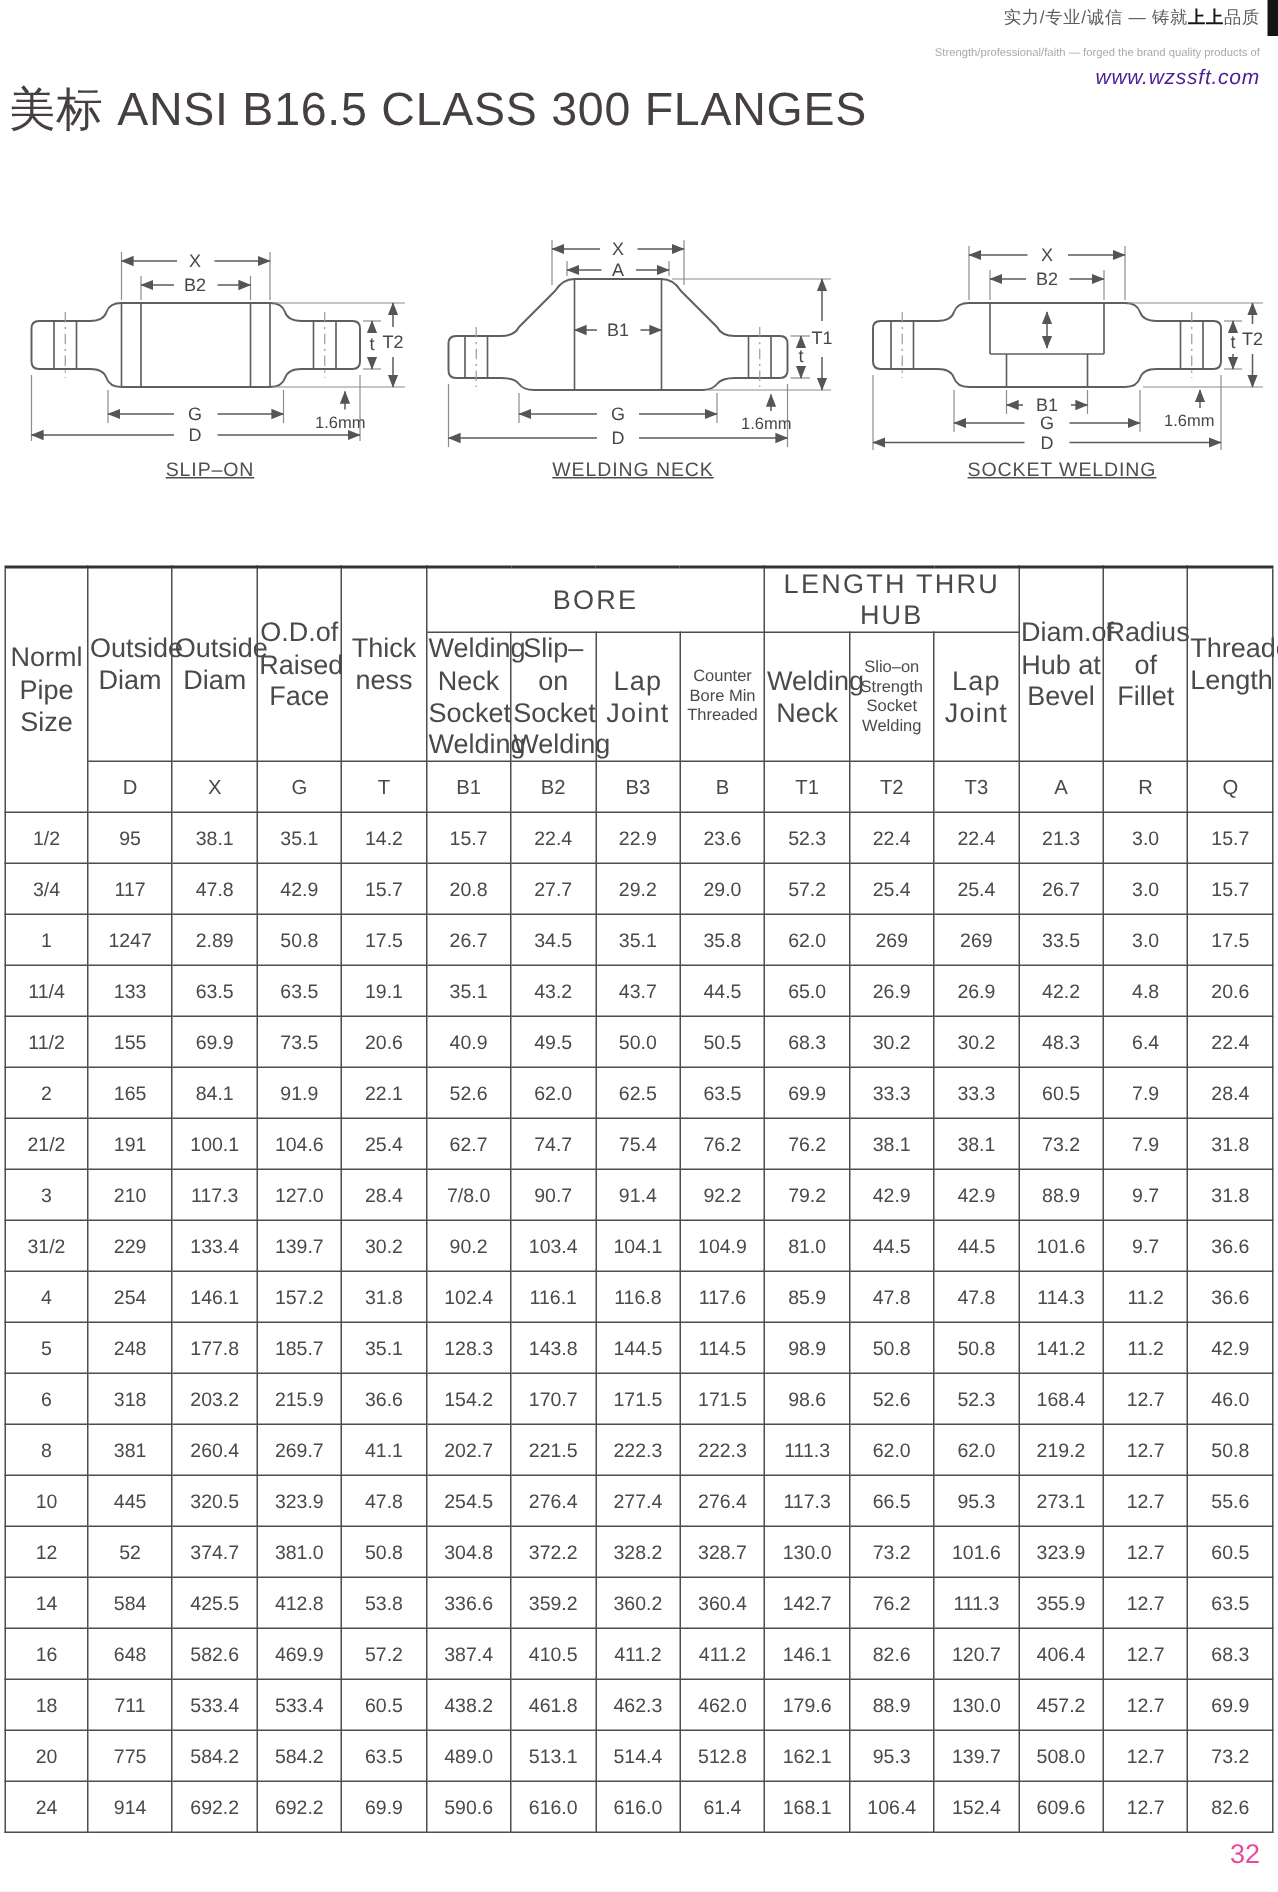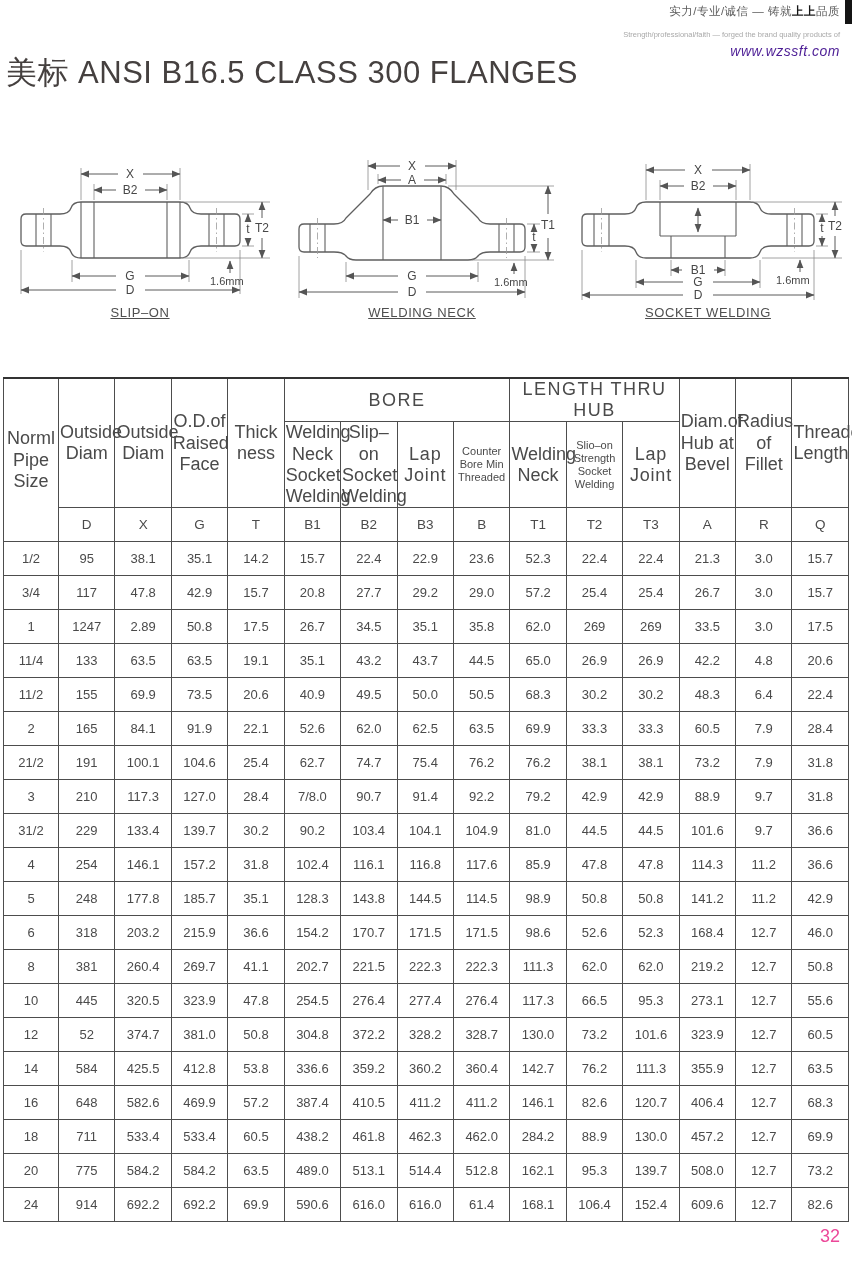--- a/index.html
+++ b/index.html
@@ -582,21 +582,21 @@
         <tr>
           <td>18</td>
           <td>711</td>
           <td>533.4</td>
           <td>533.4</td>
           <td>60.5</td>
           <td>438.2</td>
           <td>461.8</td>
           <td>462.3</td>
           <td>462.0</td>
-          <td>284.2</td>
+          <td>179.6</td>
           <td>88.9</td>
           <td>130.0</td>
           <td>457.2</td>
           <td>12.7</td>
           <td>69.9</td>
         </tr>
         <tr>
           <td>20</td>
           <td>775</td>
           <td>584.2</td>

